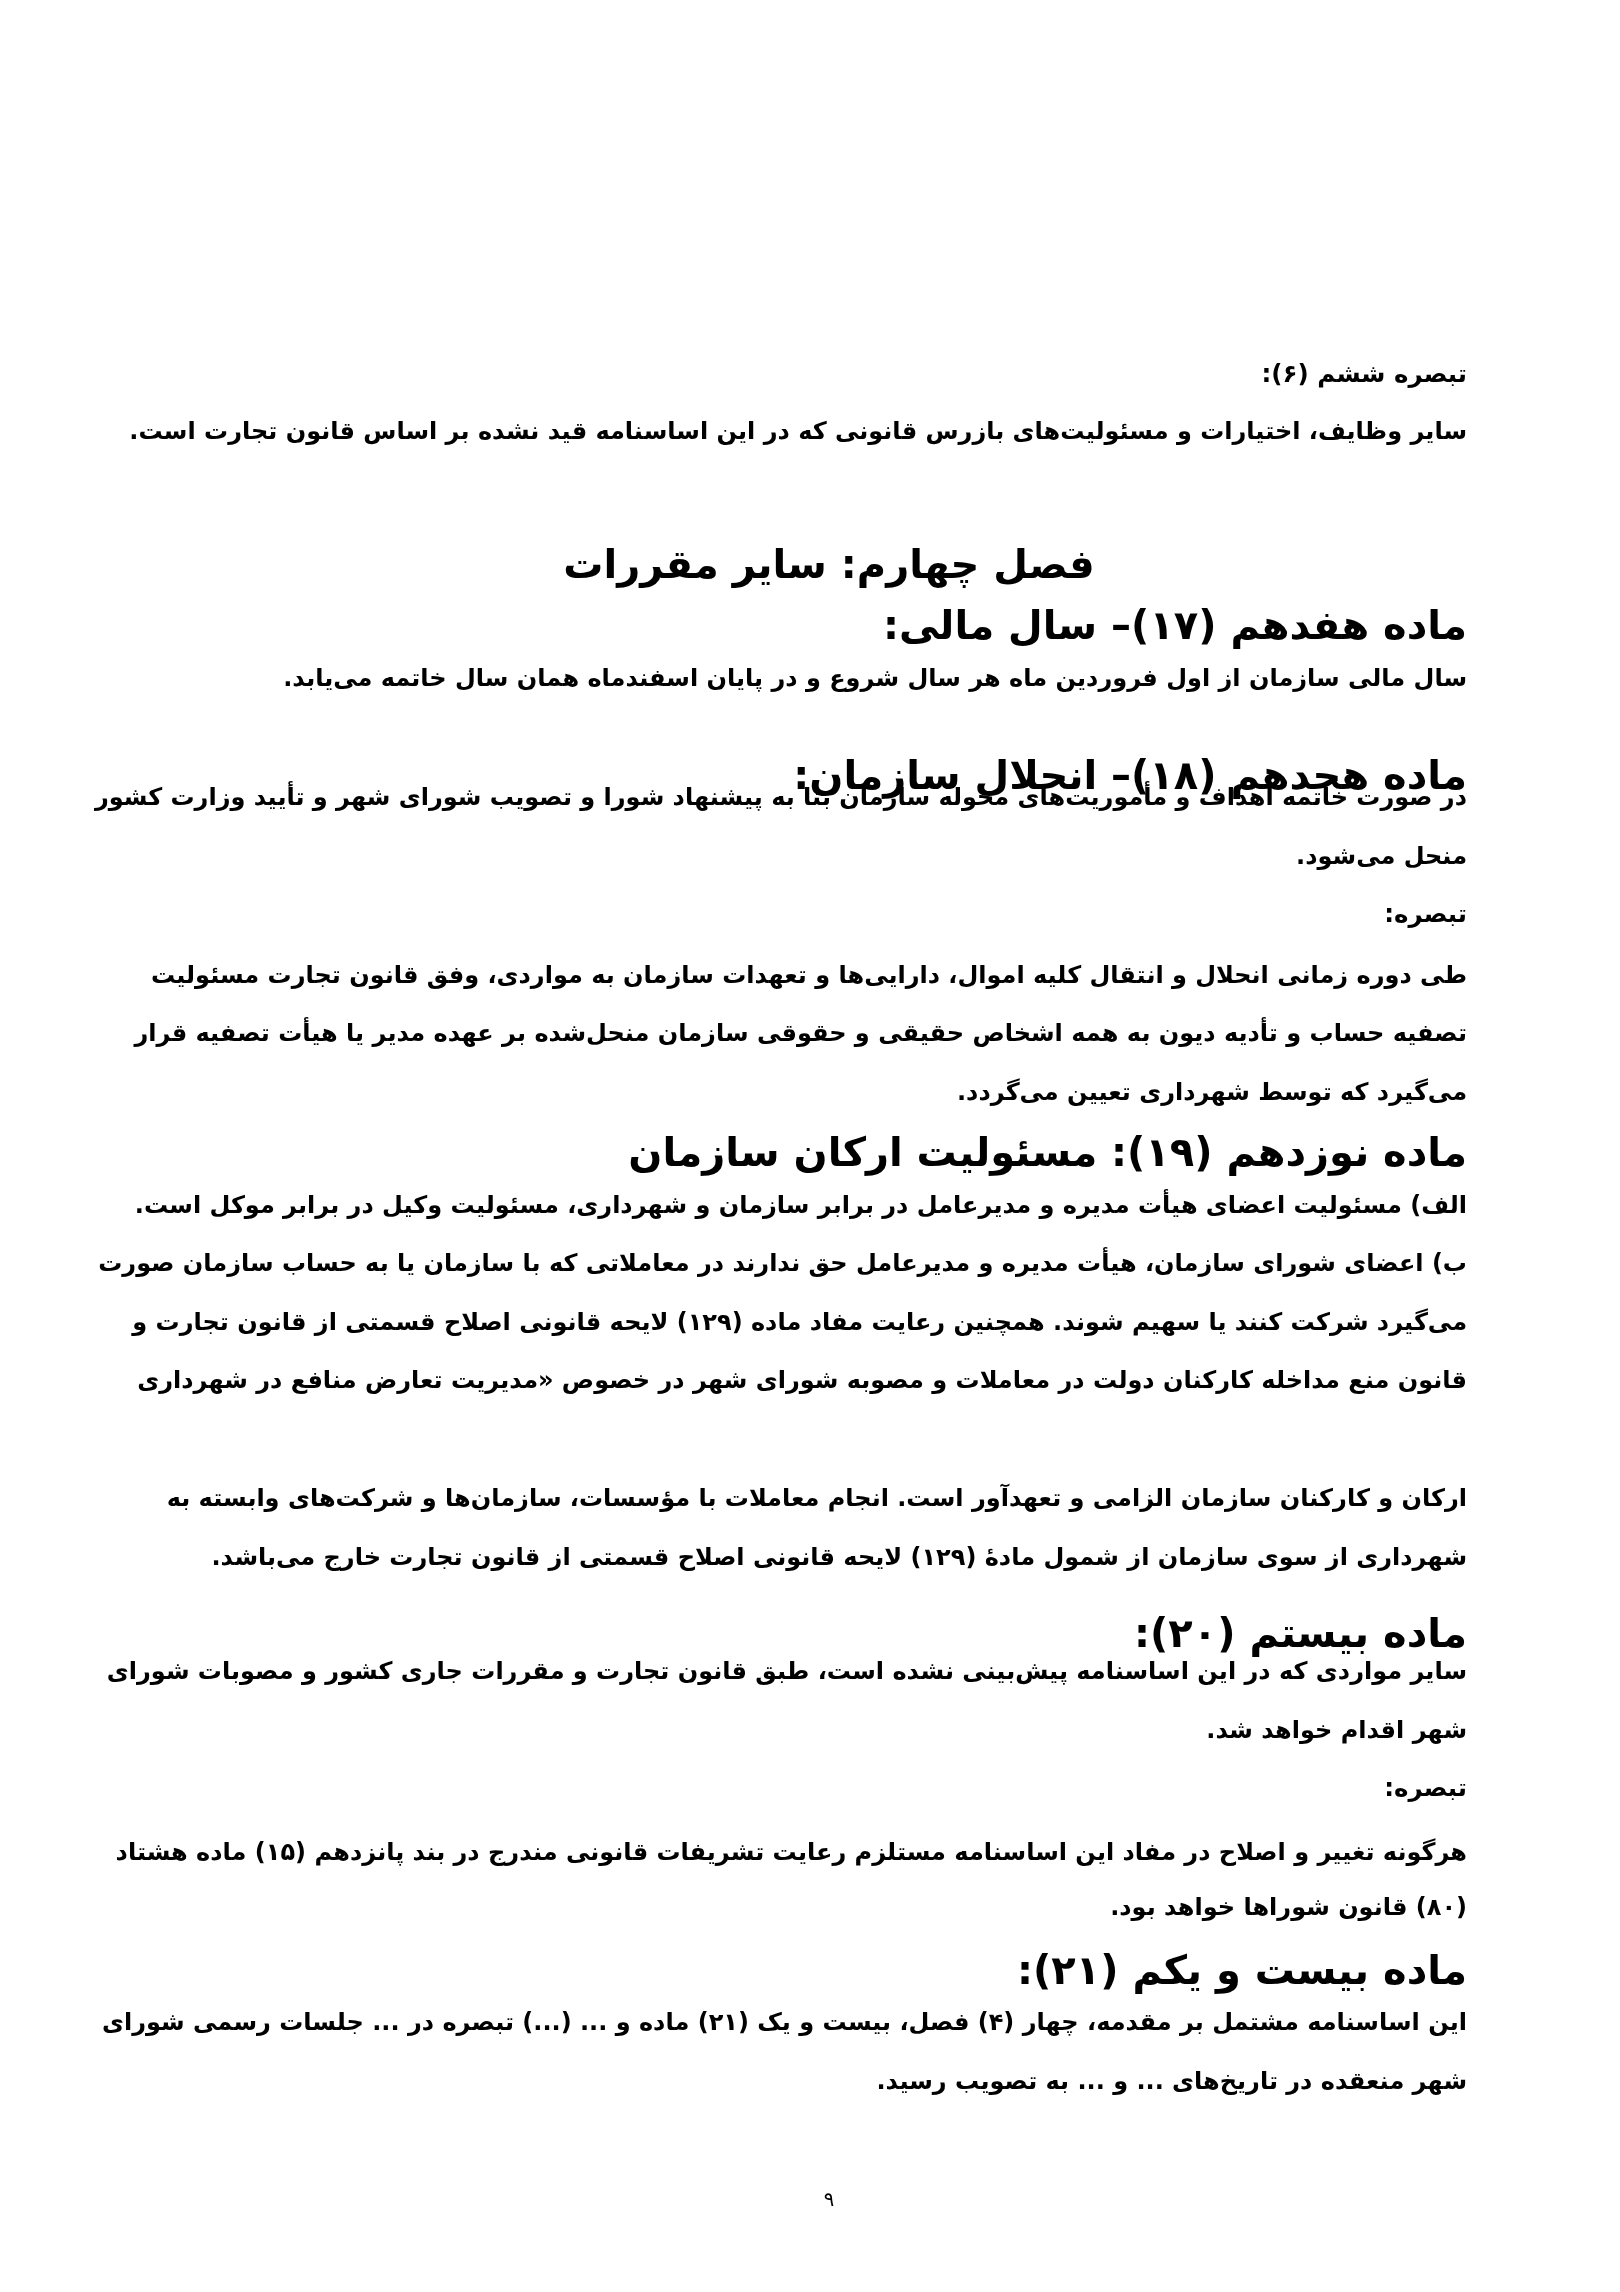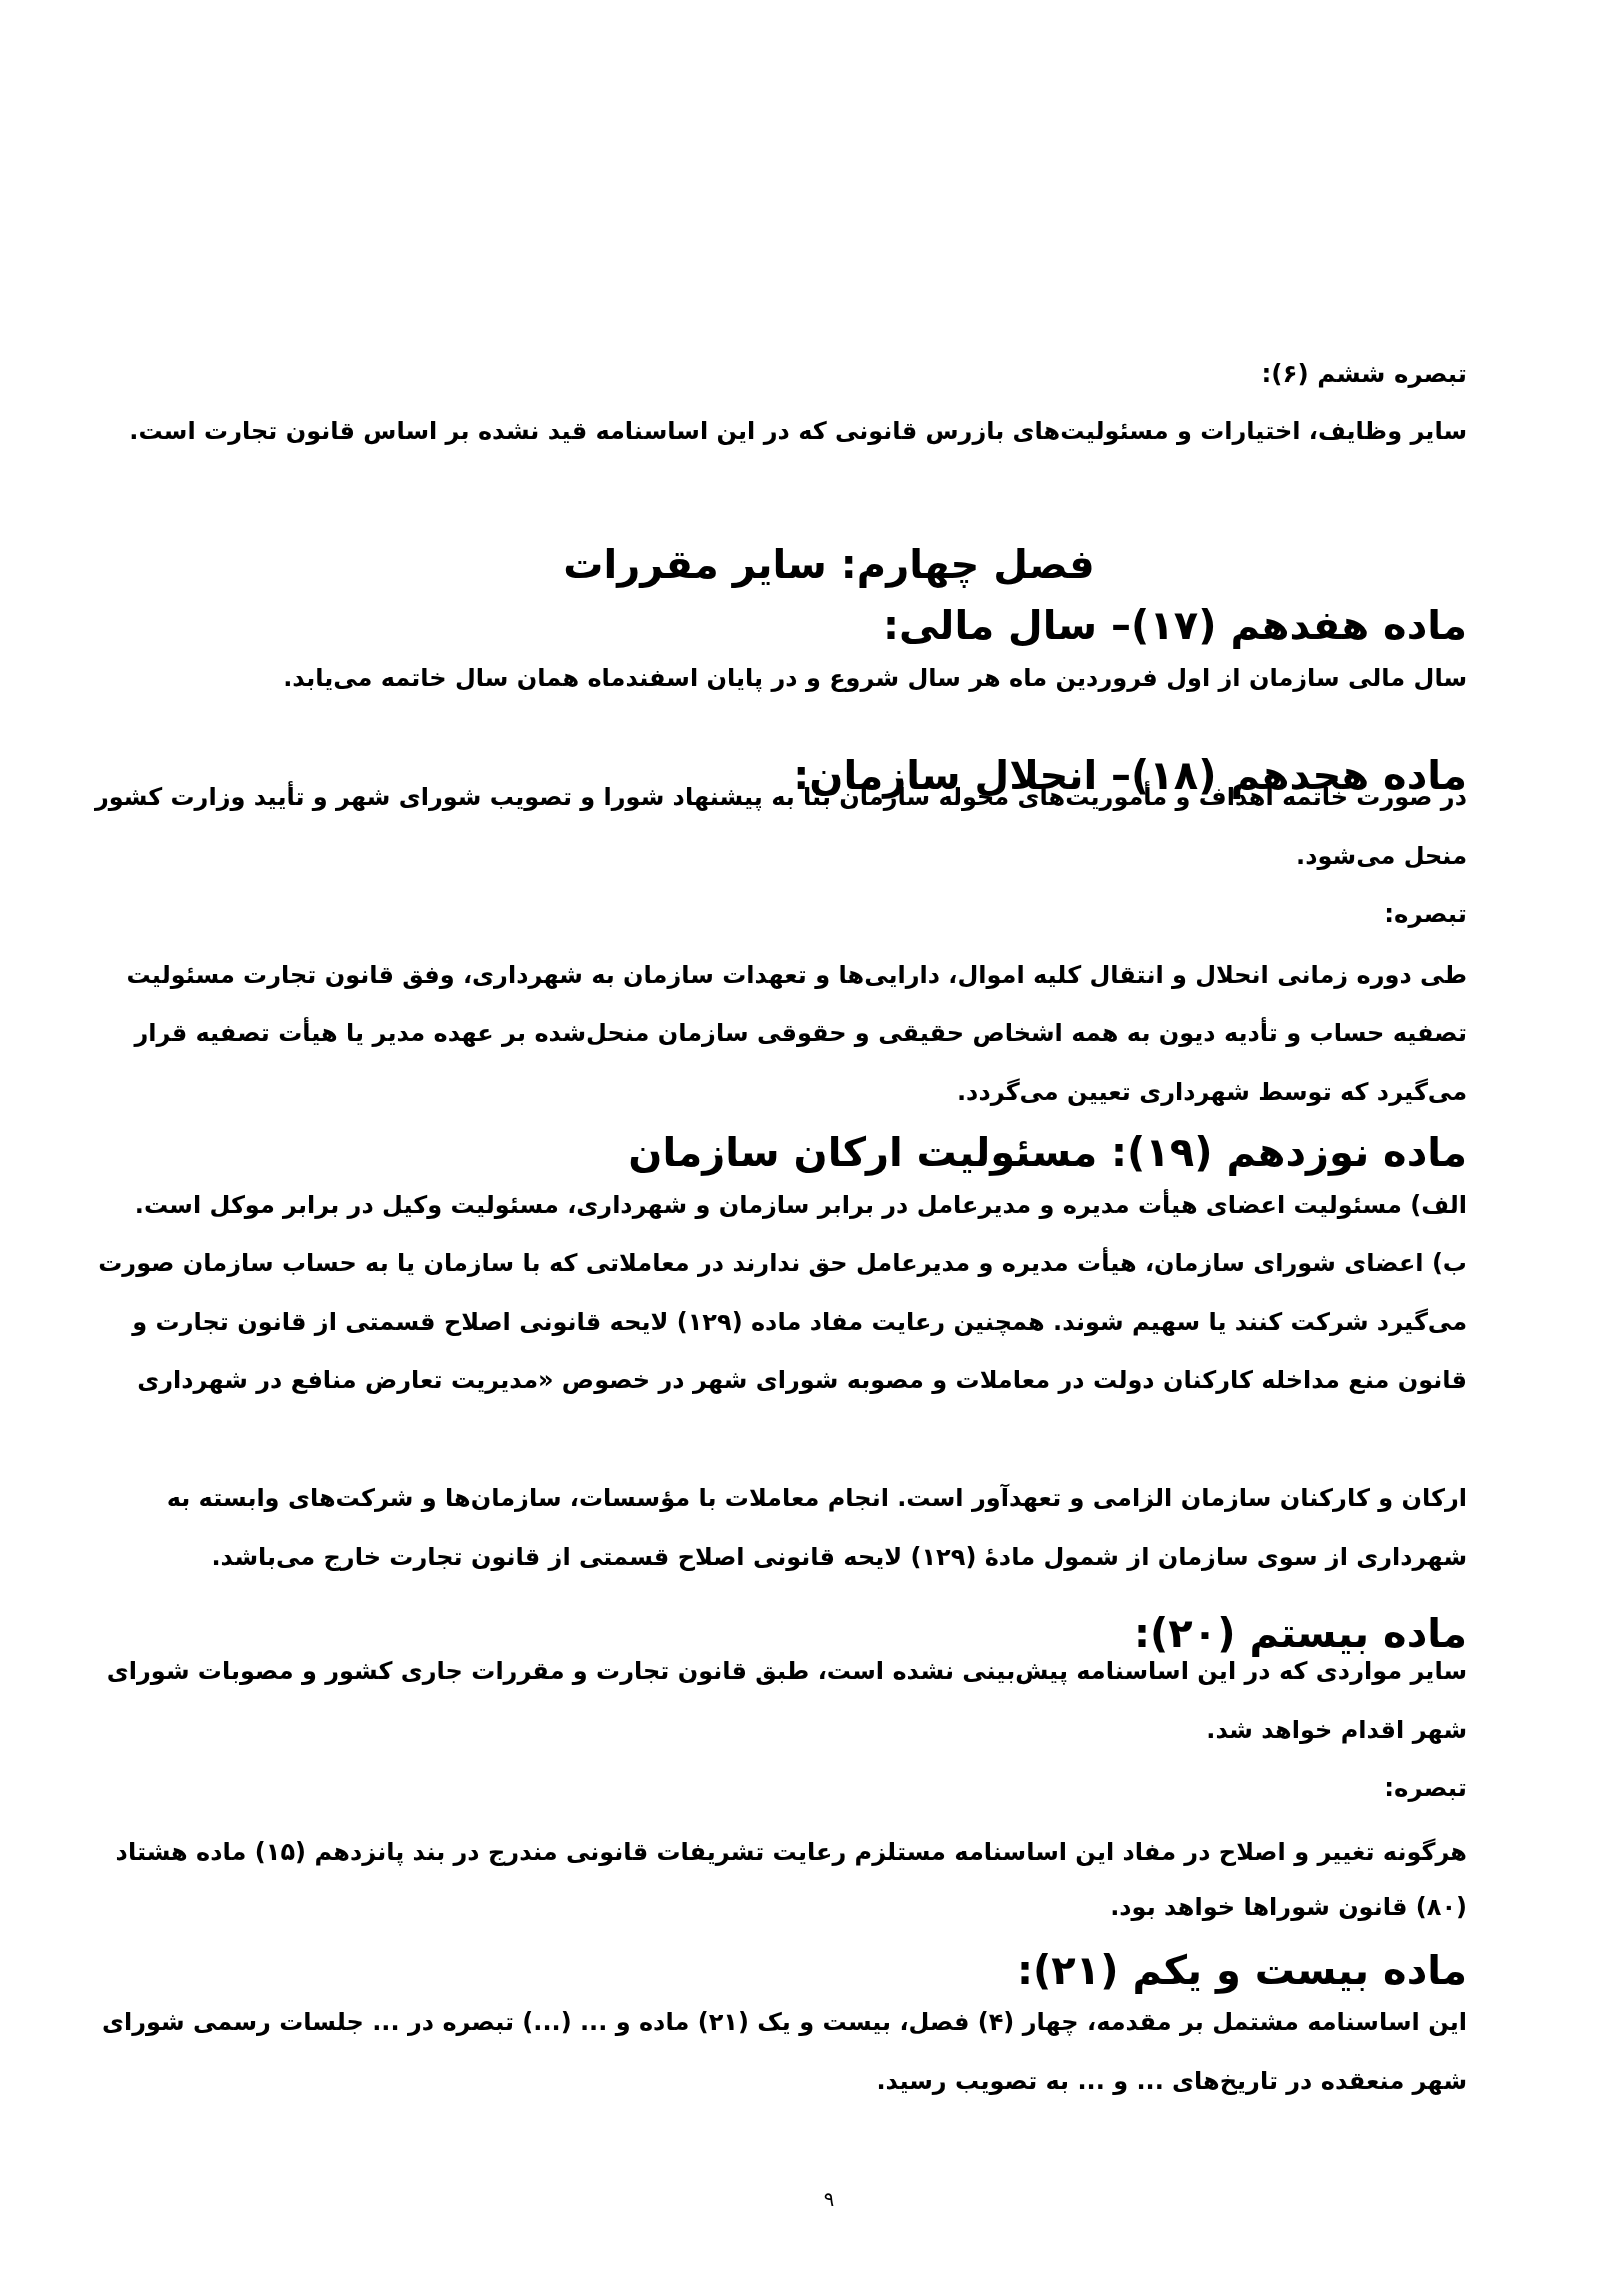--- a/index.html
+++ b/index.html
@@ -70,21 +70,21 @@
 
   <div class="line heading center" style="top:541px;">فصل چهارم: سایر مقررات</div>
 
   <div class="line heading" style="top:602px;">ماده هفدهم (۱۷)– سال مالی:</div>
   <div class="line body" style="top:664px;">سال مالی سازمان از اول فروردین ماه هر سال شروع و در پایان اسفندماه همان سال خاتمه می‌یابد.</div>
 
   <div class="line heading" style="top:752px;">ماده هجدهم (۱۸)– انحلال سازمان:</div>
   <div class="line body justify" style="top:783px;">در صورت خاتمه اهداف و مأموریت‌های محوله سازمان بنا به پیشنهاد شورا و تصویب شورای شهر و تأیید وزارت کشور</div>
   <div class="line body" style="top:842px;">منحل می‌شود.</div>
   <div class="line subheading" style="top:899px;">تبصره:</div>
-  <div class="line body justify" style="top:961px;">طی دوره زمانی انحلال و انتقال کلیه اموال، دارایی‌ها و تعهدات سازمان به شهرداری، وفق قانون تجارت مسئولیت</div>
+  <div class="line body justify" style="top:961px;">طی دوره زمانی انحلال و انتقال کلیه اموال، دارایی‌ها و تعهدات سازمان به مواردی، وفق قانون تجارت مسئولیت</div>
   <div class="line body justify" style="top:1019px;">تصفیه حساب و تأدیه دیون به همه اشخاص حقیقی و حقوقی سازمان منحل‌شده بر عهده مدیر یا هیأت تصفیه قرار</div>
   <div class="line body" style="top:1078px;">می‌گیرد که توسط شهرداری تعیین می‌گردد.</div>
 
   <div class="line heading" style="top:1129px;">ماده نوزدهم (۱۹): مسئولیت ارکان سازمان</div>
   <div class="line body" style="top:1191px;">الف) مسئولیت اعضای هیأت مدیره و مدیرعامل در برابر سازمان و شهرداری، مسئولیت وکیل در برابر موکل است.</div>
   <div class="line body justify" style="top:1249px;">ب) اعضای شورای سازمان، هیأت مدیره و مدیرعامل حق ندارند در معاملاتی که با سازمان یا به حساب سازمان صورت</div>
   <div class="line body justify" style="top:1308px;">می‌گیرد شرکت کنند یا سهیم شوند. همچنین رعایت مفاد ماده (۱۲۹) لایحه قانونی اصلاح قسمتی از قانون تجارت و</div>
   <div class="line body justify" style="top:1366px;">قانون منع مداخله کارکنان دولت در معاملات و مصوبه شورای شهر در خصوص «مدیریت تعارض منافع در شهرداری</div>
   <div class="line body justify" style="top:1484px;">ارکان و کارکنان سازمان الزامی و تعهدآور است. انجام معاملات با مؤسسات، سازمان‌ها و شرکت‌های وابسته به</div>
   <div class="line body" style="top:1543px;">شهرداری از سوی سازمان از شمول مادهٔ (۱۲۹) لایحه قانونی اصلاح قسمتی از قانون تجارت خارج می‌باشد.</div>

